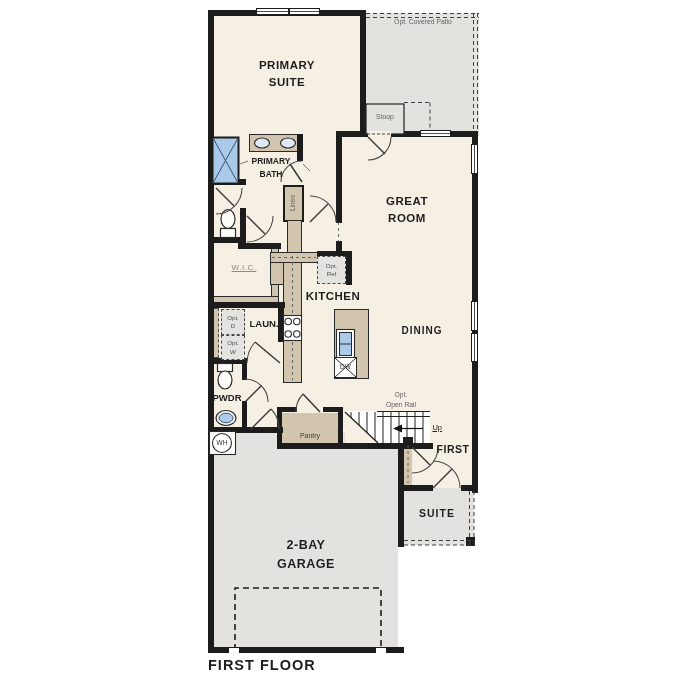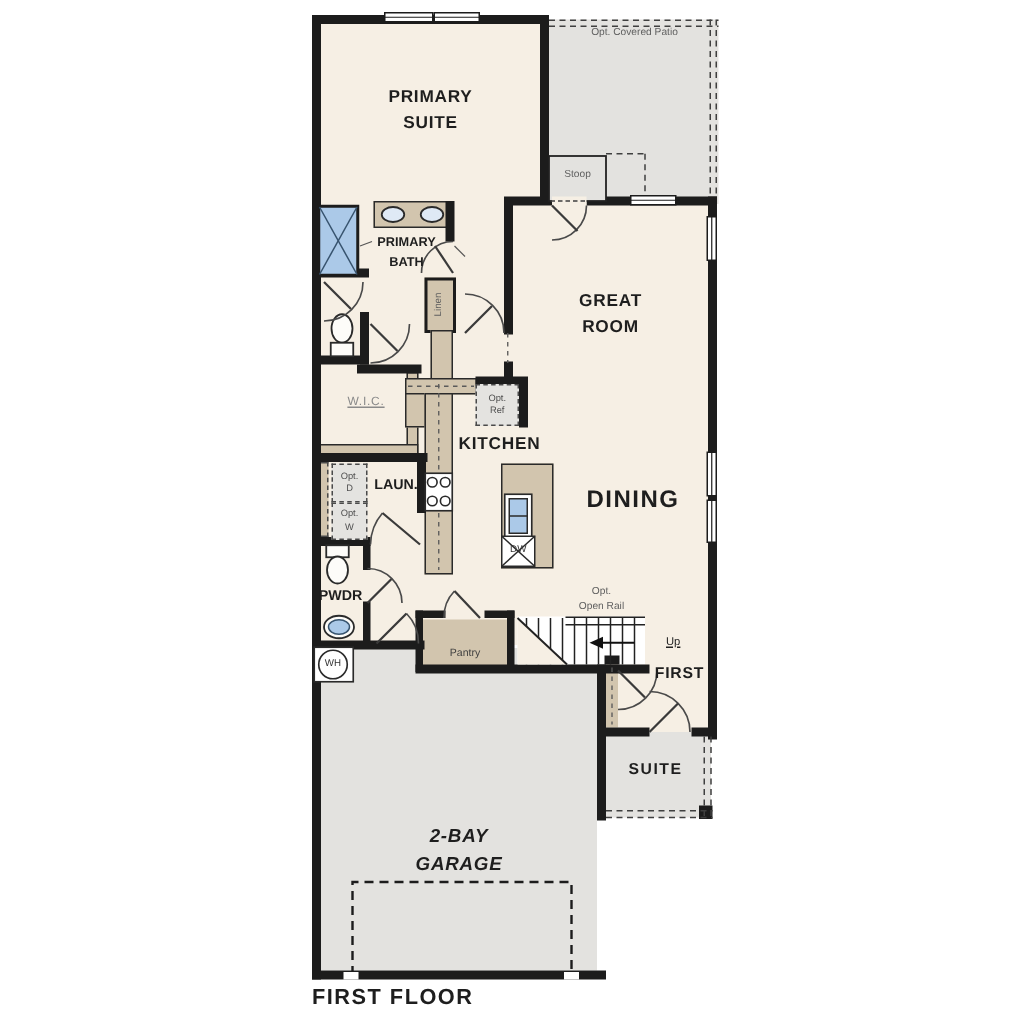--- a/index.html
+++ b/index.html
@@ -248,28 +248,28 @@
 SUITE</div>
   <div class="lbl gray" style="left:363px;top:18px;width:120px;font-size:6.8px;">Opt. Covered Patio</div>
   <div class="lbl gray" style="left:365px;top:113px;width:40px;font-size:6.8px;">Stoop</div>
   <div class="lbl b" style="left:231px;top:155px;width:80px;font-size:8.5px;line-height:1.5;">PRIMARY
 BATH</div>
   <div class="lbl gray" style="left:276px;top:195px;width:34px;height:16px;font-size:6.5px;line-height:16px;transform:rotate(-90deg);">Linen</div>
   <div class="lbl" style="left:214px;top:263px;width:60px;font-size:8px;color:#8a8a8a;letter-spacing:0.5px;text-decoration:underline;">W.I.C.</div>
   <div class="lbl b" style="left:347px;top:193px;width:120px;font-size:11.5px;line-height:1.5;letter-spacing:0.5px;">GREAT
 ROOM</div>
   <div class="lbl b" style="left:283px;top:290px;width:100px;font-size:11.5px;letter-spacing:0.5px;">KITCHEN</div>
-  <div class="lbl b" style="left:372px;top:325px;width:100px;font-size:16px;letter-spacing:1px;">DINING</div>
+  <div class="lbl b" style="left:372px;top:325px;width:100px;font-size:10px;letter-spacing:1px;">DINING</div>
   <div class="lbl b" style="left:244px;top:318px;width:40px;font-size:9.5px;">LAUN.</div>
   <div class="lbl b" style="left:206px;top:392px;width:42px;font-size:9.5px;">PWDR</div>
   <div class="lbl" style="left:288px;top:432px;width:44px;font-size:7px;color:#3f3f3f;">Pantry</div>
   <div class="lbl gray" style="left:371px;top:390px;width:60px;font-size:6.8px;line-height:1.45;">Opt.
 Open Rail</div>
-  <div class="lbl" style="left:444px;top:423px;width:20px;font-size:7.5px;text-align:left;color:#222;text-decoration:underline;">Up</div>
+  <div class="lbl" style="left:422px;top:423px;width:20px;font-size:7.5px;text-align:right;color:#222;text-decoration:underline;">Up</div>
   <div class="lbl b" style="left:429px;top:443px;width:48px;font-size:10.5px;letter-spacing:0.5px;">FIRST</div>
   <div class="lbl b" style="left:407px;top:507px;width:60px;font-size:10.5px;letter-spacing:1px;">SUITE</div>
-  <div class="lbl b" style="left:246px;top:548px;width:120px;font-size:12.5px;line-height:1.5;letter-spacing:0.5px;font-style:italic;">2-BAY
+  <div class="lbl b" style="left:246px;top:536px;width:120px;font-size:12.5px;line-height:1.5;letter-spacing:0.5px;">2-BAY
 GARAGE</div>
   <div class="lbl" style="left:334px;top:363px;width:23px;font-size:6.5px;color:#333;">DW</div>
   <div class="lbl" style="left:212px;top:439px;width:20px;font-size:6.5px;color:#333;">WH</div>
   <div class="lbl b" style="left:208px;top:657px;width:160px;font-size:14.5px;font-weight:800;letter-spacing:1px;text-align:left;">FIRST FLOOR</div>
 
 </div>
 
 </body></html>

